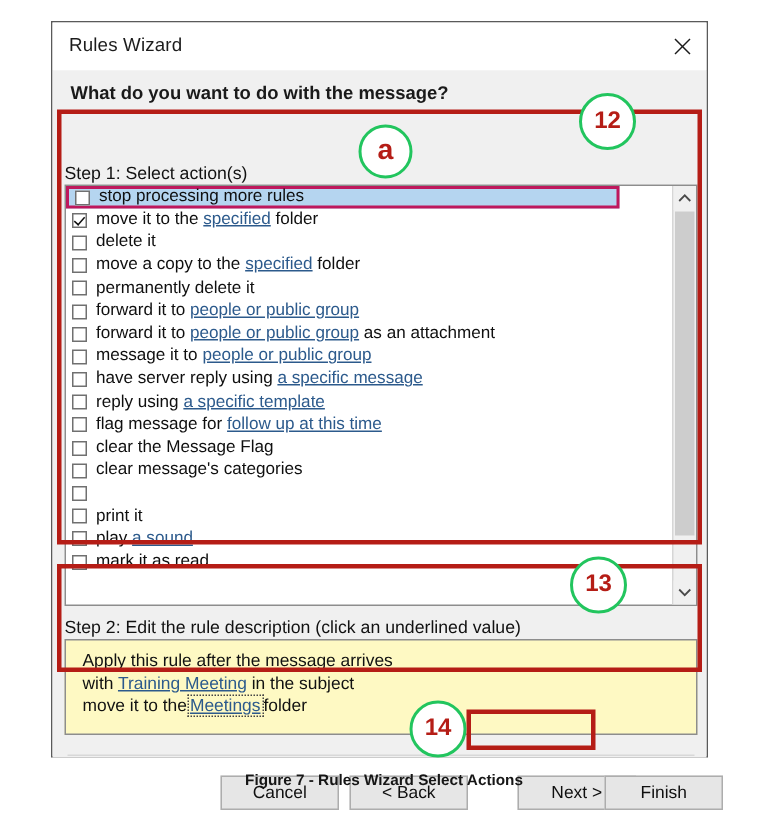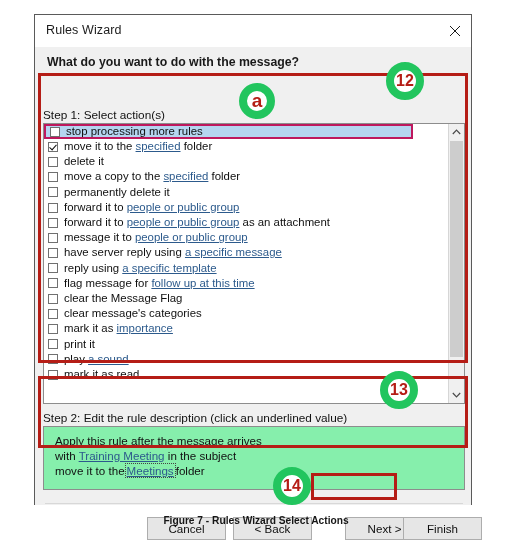--- a/index.html
+++ b/index.html
@@ -188,21 +188,21 @@
     top: 364px;
     font-size: 11.8px;
     color: #111;
   }
   .desc-box {
     position: absolute;
     left: 8px;
     top: 379px;
     width: 422px;
     height: 64px;
-    background: #86efac;
+    background: #fef9c3;
     border: 1px solid #8d8d8d;
     box-sizing: border-box;
   }
   .desc-line {
     position: absolute;
     left: 11px;
     font-size: 11.6px;
     color: #111;
     white-space: nowrap;
   }
@@ -260,21 +260,21 @@
     pointer-events: none;
   }
   .redbox.step1 { left: 38px; top: 73px; width: 430px; height: 290px; }
   .redbox.step2 { left: 38px; top: 376px; width: 430px; height: 72px; }
   .redbox.nextb { left: 311px; top: 473px; width: 86px; height: 27px; }
 
   .circle {
     position: absolute;
     border-radius: 50%;
     background: #ffffff;
-    border: 8px solid #22c55e;
+    border: 2px solid #22c55e;
     color: #b51d16;
     display: flex;
     align-items: center;
     justify-content: center;
     font-weight: bold;
     font-family: "Liberation Sans", sans-serif;
     box-sizing: border-box;
   }
   .circle.c12 { left: 386px; top: 62px;  width: 38px; height: 38px; font-size: 16px; }
   .circle.ca  { left: 239px; top: 83px;  width: 36px; height: 36px; font-size: 19px; }
@@ -365,21 +365,20 @@
             <div class="row">
               <div class="cb"></div>
               <span class="lbl"><span>clear the Message Flag</span></span>
             </div>
             <div class="row">
               <div class="cb"></div>
               <span class="lbl"><span>clear message's categories</span></span>
             </div>
             <div class="row">
               <div class="cb"></div>
-              <span class="lbl"><span>mark it as </span><span class="lnk">importance</span></span>
             </div>
             <div class="row">
               <div class="cb"></div>
               <span class="lbl"><span>print it</span></span>
             </div>
             <div class="row">
               <div class="cb"></div>
               <span class="lbl"><span>play </span><span class="lnk">a sound</span></span>
             </div>
             <div class="row">

